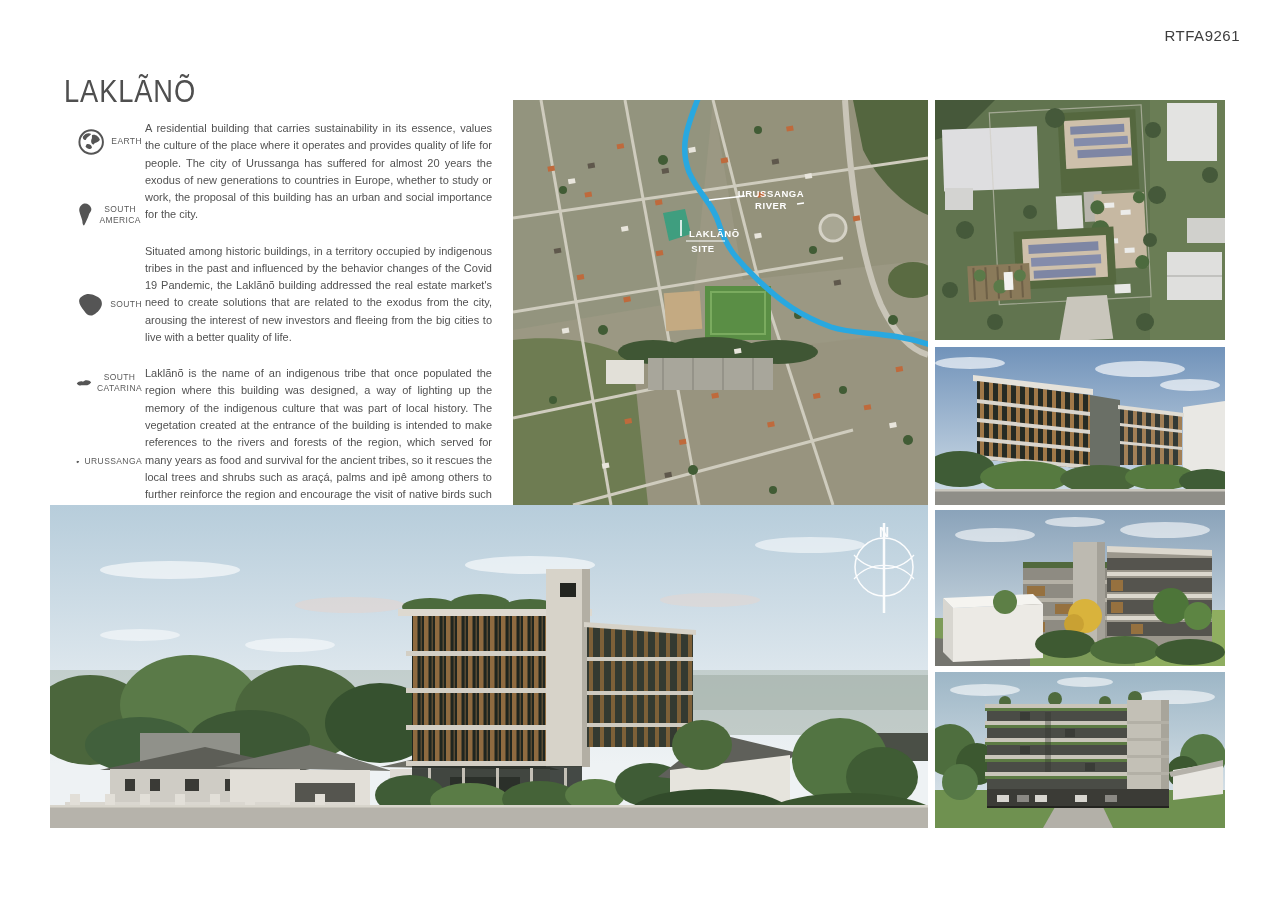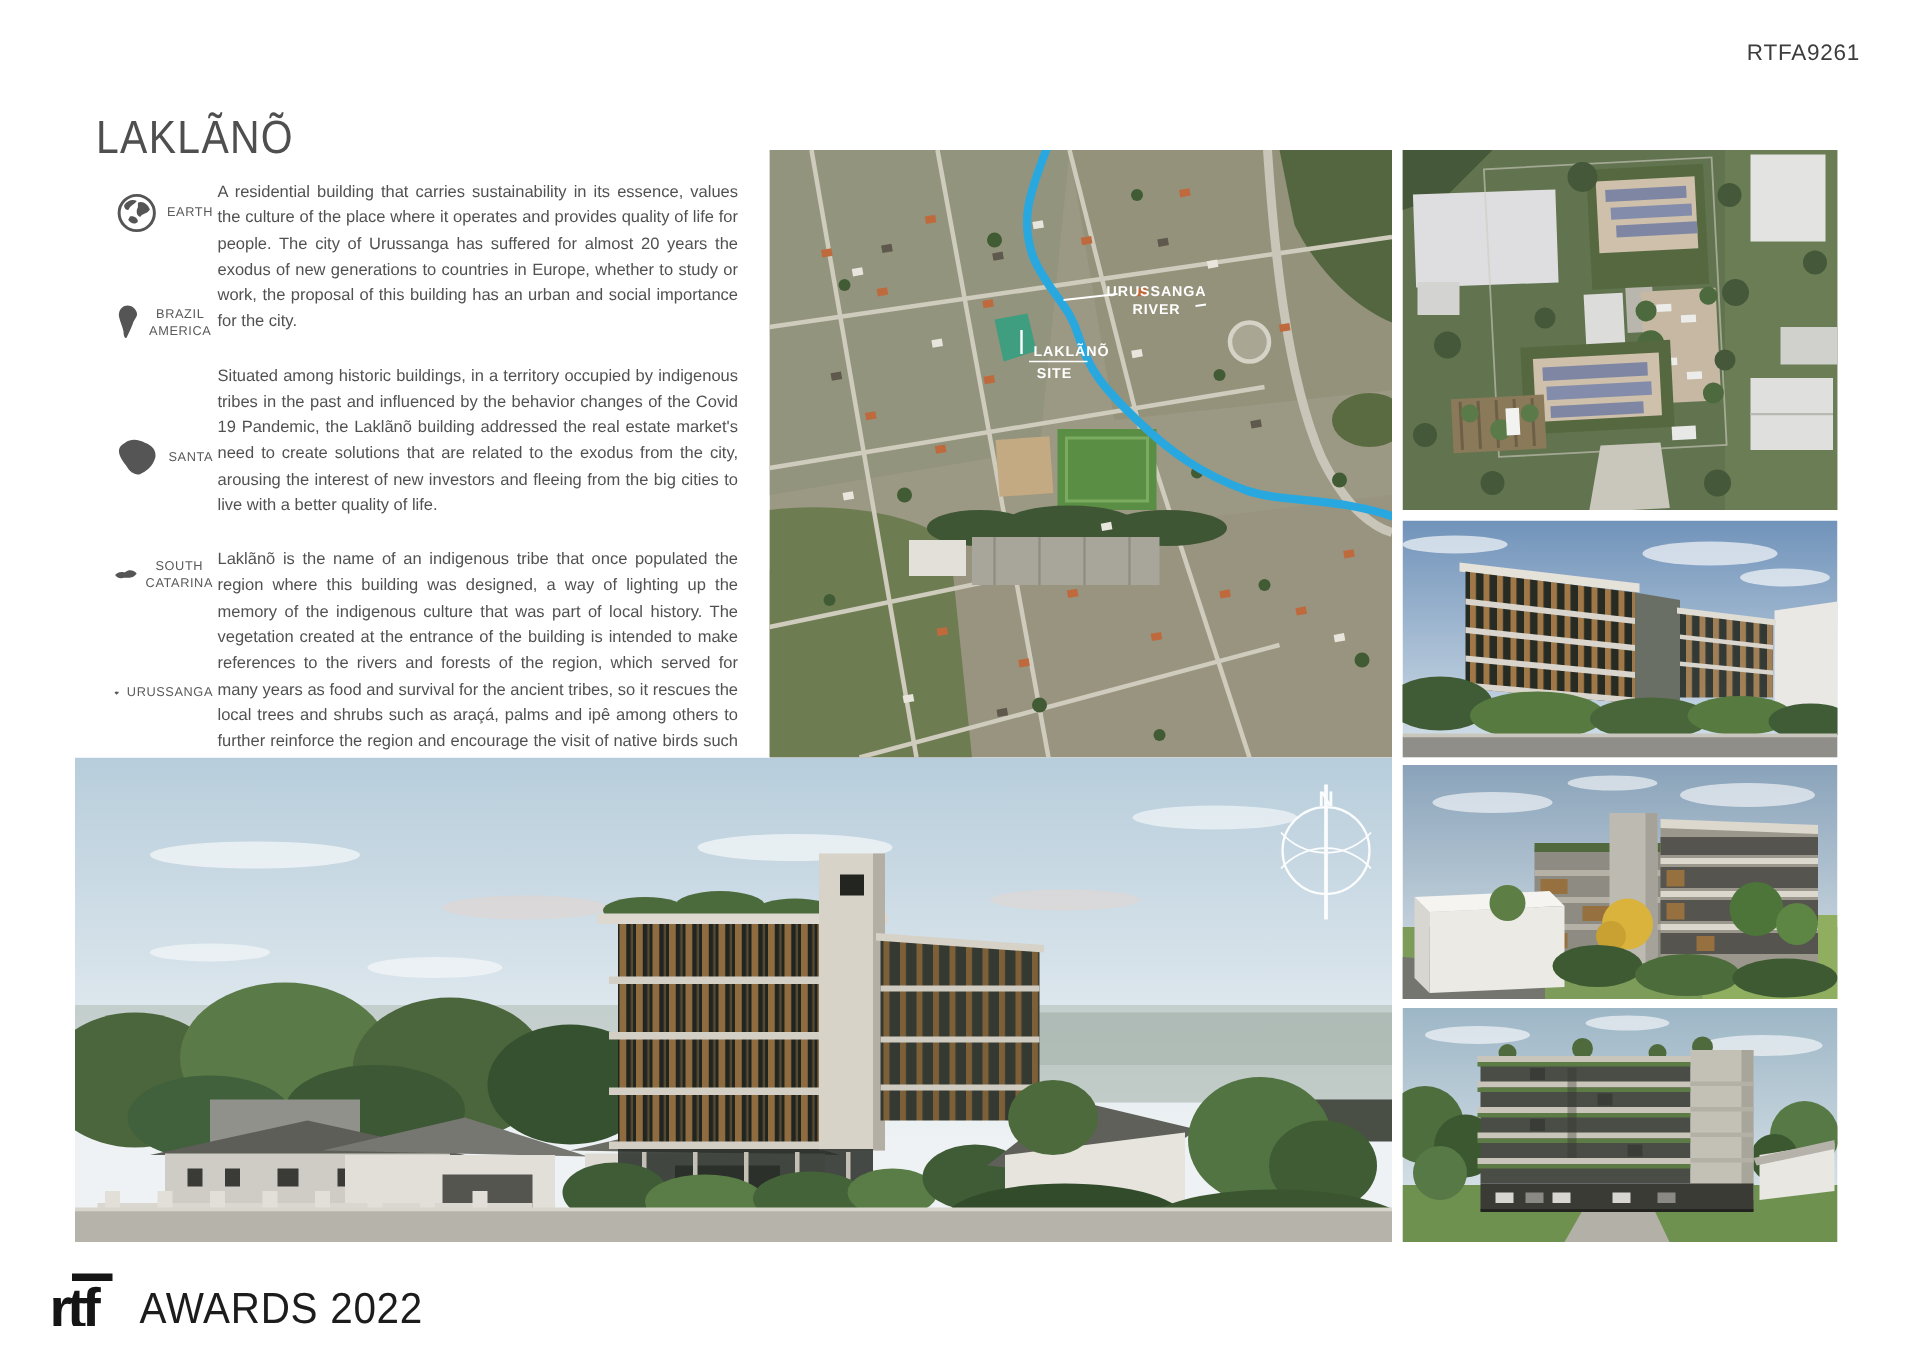--- a/index.html
+++ b/index.html
@@ -64,28 +64,28 @@
       <path d="M21,11 C25,9 30,12.5 31.5,17 C29,21.5 25,20 23,23.5 C20,22.5 19,18.5 21,15 Z" fill="#555555"></path>
       <path d="M14,23 C17.5,22 21,24.5 21,27.5 C19,30.5 14.5,29.5 12.5,26 Z" fill="#555555"></path>
     </svg>
     <div class="lbl">EARTH</div>
   </div>
 
   <div class="loc-item" style="top:194px">
     <svg width="30" height="42" viewBox="0 0 30 42">
       <path d="M12,2 C18,-0.5 24,3.5 26,8.5 C28,13 24.5,16 22.5,20 C20.5,26 17.5,32.5 14.5,38.5 C12.5,40.5 11,36 11,31.5 C10,26 7,20.5 5.8,14.5 C4.8,8.5 8,4 12,2 Z" fill="#555555"></path>
     </svg>
-    <div class="lbl">BRAZIL AMERICA</div>
+    <div class="lbl">SOUTH AMERICA</div>
   </div>
 
   <div class="loc-item" style="top:287px">
     <svg width="38" height="36" viewBox="0 0 38 36">
       <path d="M9,6 C14.5,2 21,4 25,6 C31,8 34.5,12.5 33.5,18 C31.5,25 26,29.5 21,31.5 C17,32.5 12.5,29.5 10.5,25.5 C7.5,21.5 4,17 4,12.8 C4,9.5 6.5,7.3 9,6 Z" fill="#555555"></path>
     </svg>
-    <div class="lbl">SANTA</div>
+    <div class="lbl">SOUTH</div>
   </div>
 
   <div class="loc-item" style="top:371px">
     <svg width="42" height="24" viewBox="0 0 42 24">
       <path d="M2,13 C6,8.5 12,6.5 18,8.5 L24.5,5 C30.5,3.5 37,6 39.5,10.5 L35,15 C29,19.5 21,17 15,18.2 C9.5,19.5 4,17 2,13 Z" fill="#555555"></path>
     </svg>
     <div class="lbl">SOUTH CATARINA</div>
   </div>
 
   <div class="loc-item" style="top:446px">
@@ -614,21 +614,14 @@
         <g fill="#8b8984">
             <rect x="82" y="123" width="12" height="7"></rect>
             <rect x="170" y="123" width="12" height="7"></rect>
           </g>
         <polygon points="120,135 168,135 178,156 108,156" fill="#b3b0a8"></polygon>
         <path d="M52,135 L234,135" stroke="#23231f" stroke-width="2"></path>
       </g>
     </svg>
   </figure>
 
-  <div class="footer-logo">
-    <svg width="50" height="44" viewBox="0 0 50 44">
-      <rect x="15" y="1" width="27" height="5" fill="#151515"></rect>
-      <text x="0" y="37" font-size="38" font-weight="bold" letter-spacing="-3" fill="#151515" font-family="Liberation Sans, sans-serif">rtf</text>
-    </svg>
-    <span class="awards-text">AWARDS 2022</span>
-  </div>
 
 </div>
 
 </body></html>

